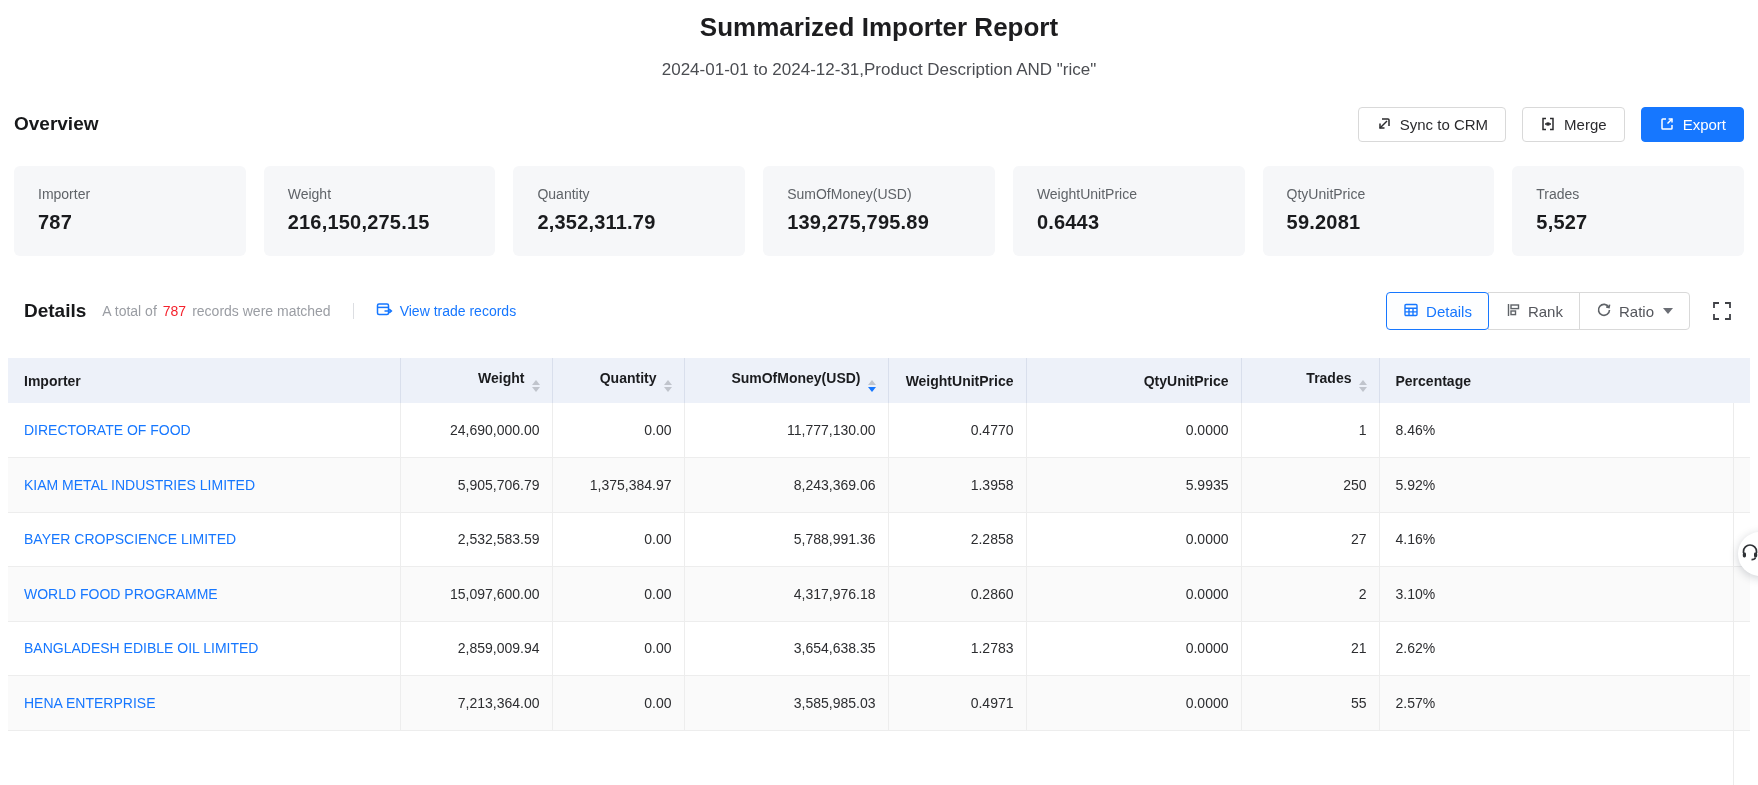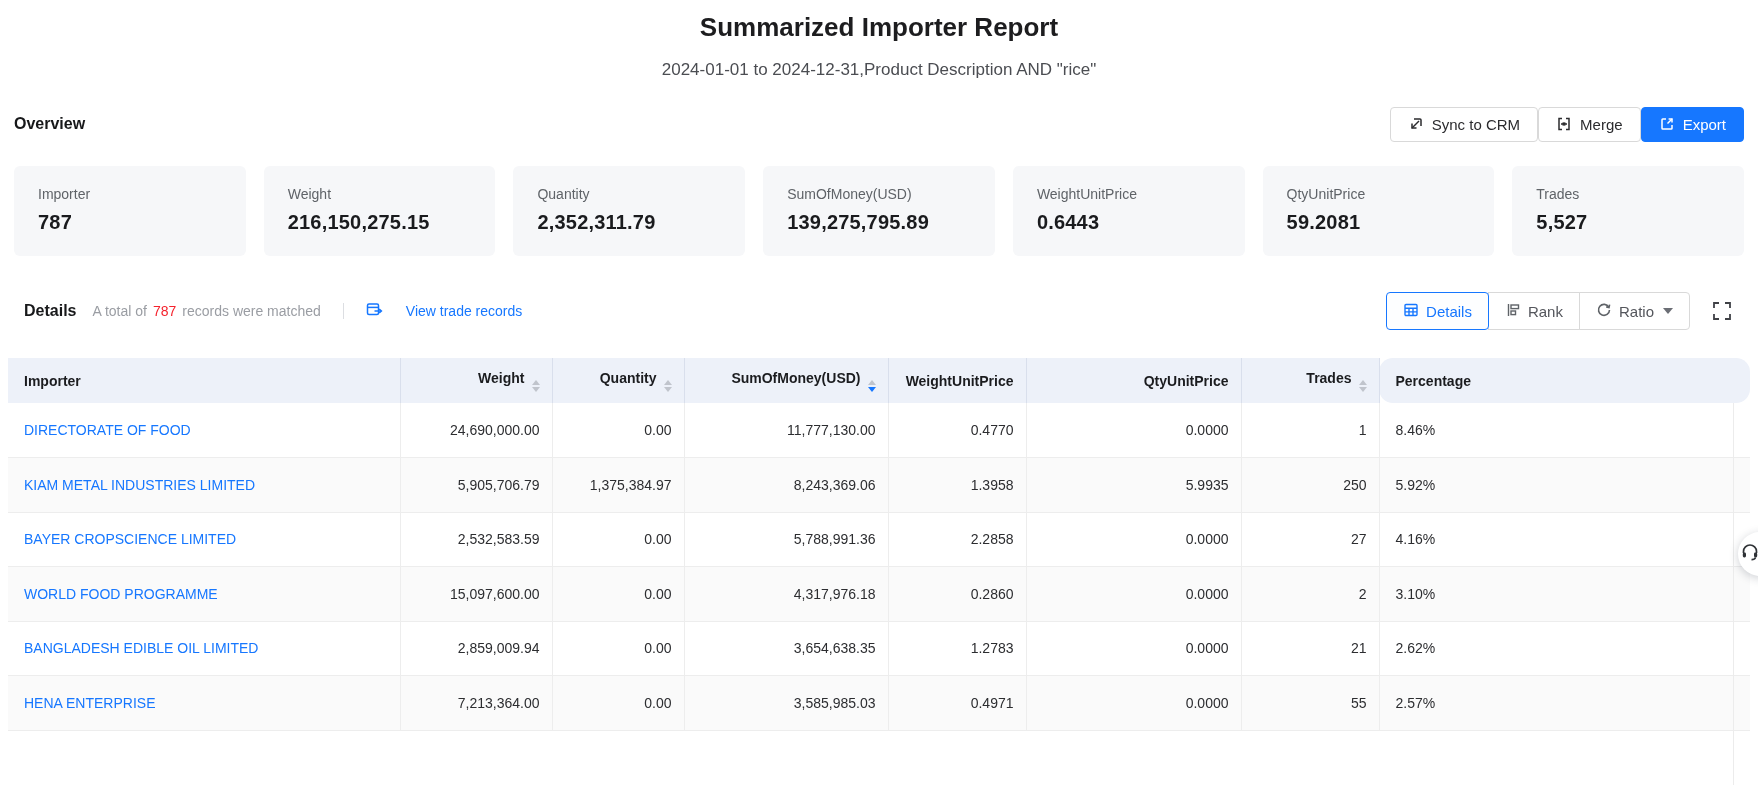--- a/index.html
+++ b/index.html
@@ -6,38 +6,38 @@
   html,body { background:#fff; }
   body { font-family: "Liberation Sans","DejaVu Sans",sans-serif; }
   .page { position:relative; width:1758px; height:785px; background:#fff; overflow:hidden; }
 
   
   .report-title { padding-top:12px; text-align:center; font-size:26px; line-height:30px; font-weight:600; color:#1d1d1f; }
   .report-subtitle { margin-top:18px; height:22px; text-align:center; font-size:17px; color:#4b4d52; }
 
   
   .overview-bar { margin:24px 14px 0; height:36px; display:flex; align-items:center; justify-content:space-between; }
-  .section-label { font-size:16px; font-weight:700; color:#17181a; }
-  .action-group { display:flex; align-items:center; }
+  .section-label { font-size:19px; font-weight:700; color:#17181a; }
+  .action-group { display:flex; align-items:center; gap:16px; }
   .btn { display:inline-flex; align-items:center; gap:8px; height:35px; padding:0 17px; border:1px solid #d9d9d9; border-radius:4px; background:#fff; font-size:15px; color:#2b2b2e; cursor:pointer; }
   .btn svg { display:block; }
   .btn.primary { background:#1677ff; border-color:#1677ff; color:#fff; }
 
   
   .cards { margin:24px 14px 0; display:flex; gap:18px; }
   .card { flex:1; height:90px; background:#f6f7f9; border-radius:6px; padding:20px 12px 0 24px; }
   .card-label { font-size:14px; color:#5f6368; }
   .card-value { margin-top:9px; font-size:20px; font-weight:700; color:#1a1b1e; letter-spacing:.2px; }
 
   
   .details-bar { margin:36px 24px 0; height:38px; display:flex; align-items:center; }
   .details-summary { margin-left:16px; font-size:14px; color:#9a9da3; }
   .count-red { color:#f5222d; padding:0 6px; }
   .summary-divider { margin:0 22px; width:1px; height:16px; background:#dcdee2; }
-  .view-link { display:inline-flex; align-items:center; gap:23px; font-size:14px; color:#1677ff; cursor:pointer; }
+  .view-link { display:inline-flex; align-items:center; gap:7px; font-size:14px; color:#1677ff; cursor:pointer; }
   .right-controls { margin-left:auto; display:flex; align-items:center; }
   .seg-group { display:flex; }
   .seg-btn { display:inline-flex; align-items:center; gap:7px; height:38px; padding:0 16px; border:1px solid #d9d9d9; margin-left:-1px; background:#fff; font-size:15px; color:#54565c; cursor:pointer; }
   .seg-btn:first-child { border-radius:4px 0 0 4px; margin-left:0; }
   .seg-btn:last-child { border-radius:0 4px 4px 0; }
   .seg-btn.active { border-color:#1677ff; color:#1677ff; position:relative; z-index:2; border-radius:4px; background:#fdfeff; }
   .caret-down { width:0; height:0; border-left:5px solid transparent; border-right:5px solid transparent; border-top:6px solid #6b6e75; margin-left:2px; }
   .fullscreen-btn { margin-left:20px; width:24px; height:24px; display:flex; align-items:center; justify-content:center; cursor:pointer; }
 
   
@@ -45,21 +45,21 @@
   table { width:1742px; border-collapse:collapse; table-layout:fixed; }
   thead th { height:45px; background:#edf1f9; font-size:14px; font-weight:700; color:#1b1c1f; border-right:1px solid #d9dfec; padding:0 12px; white-space:nowrap; }
   thead th:last-child { border-right:none; }
   tbody td { height:54.5px; font-size:14px; color:#2c2d30; border-right:1px solid #ededed; border-bottom:1px solid #ededed; padding:0 12px; white-space:nowrap; overflow:hidden; }
   tbody td:last-child { border-right:none; }
   tbody tr:nth-child(even) td { background:#fafafa; }
   .al { text-align:left; } .ar { text-align:right; }
   td.importer-cell { padding-left:16px; }
   td.pct-cell { padding-left:16px; }
   th.importer-head { padding-left:16px; }
-  th.pct-head { padding-left:16px;border-radius:14px; }
+  th.pct-head { padding-left:16px; }
   .importer-link { color:#1677ff; cursor:pointer; }
   .sort-carets { display:inline-flex; flex-direction:column; gap:2px; margin-left:7px; vertical-align:-2px; }
   .sc-up { width:0; height:0; border-left:4.5px solid transparent; border-right:4.5px solid transparent; border-bottom:5px solid #c0c4cc; }
   .sc-dn { width:0; height:0; border-left:4.5px solid transparent; border-right:4.5px solid transparent; border-top:5px solid #c0c4cc; }
   .sc-dn.on { border-top-color:#1677ff; }
 
   .table-scroll-divider { position:absolute; left:1733px; top:403px; bottom:0; width:1px; background:#ececec; }
 
   
   .support-fab { position:absolute; top:532px; right:-24px; width:44px; height:44px; border-radius:50%; background:#fff; box-shadow:0 2px 10px rgba(30,40,60,.22); display:flex; align-items:center; justify-content:center; padding-right:20px; }

